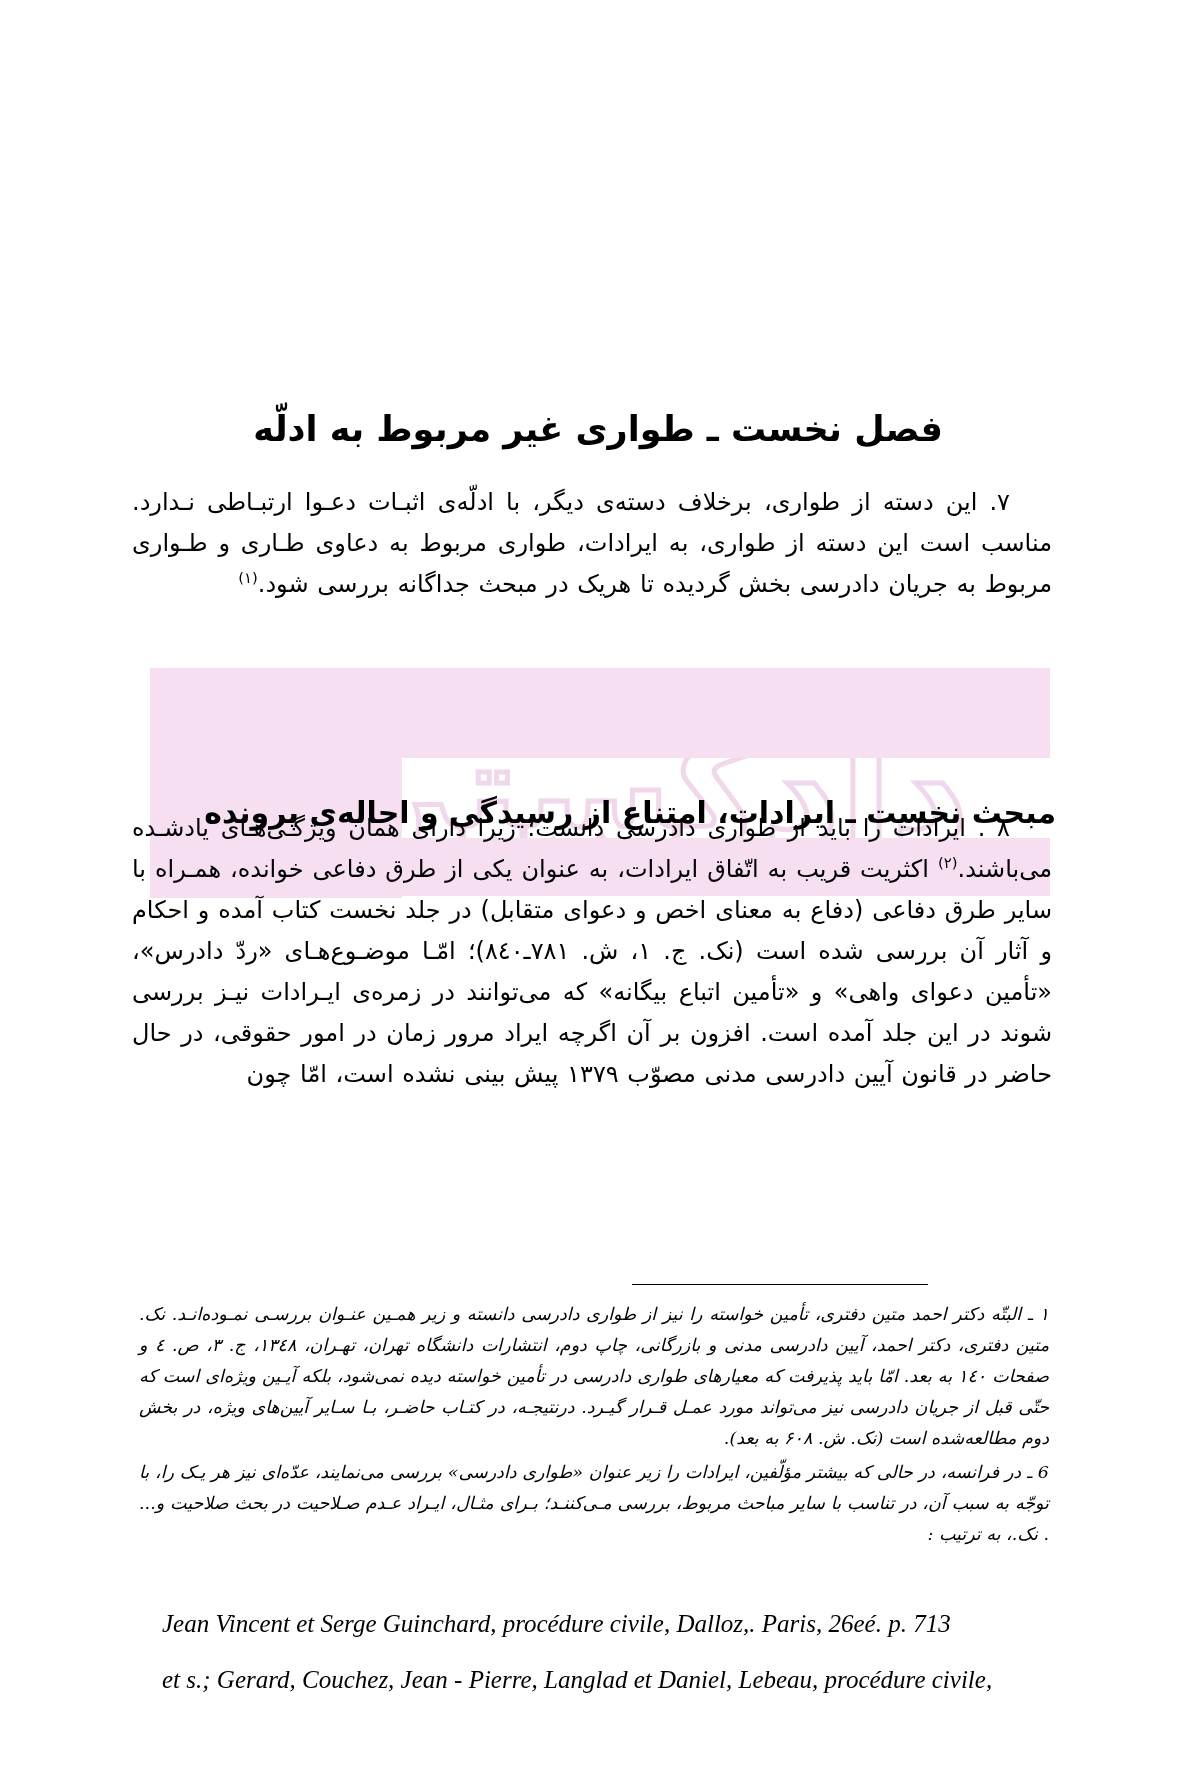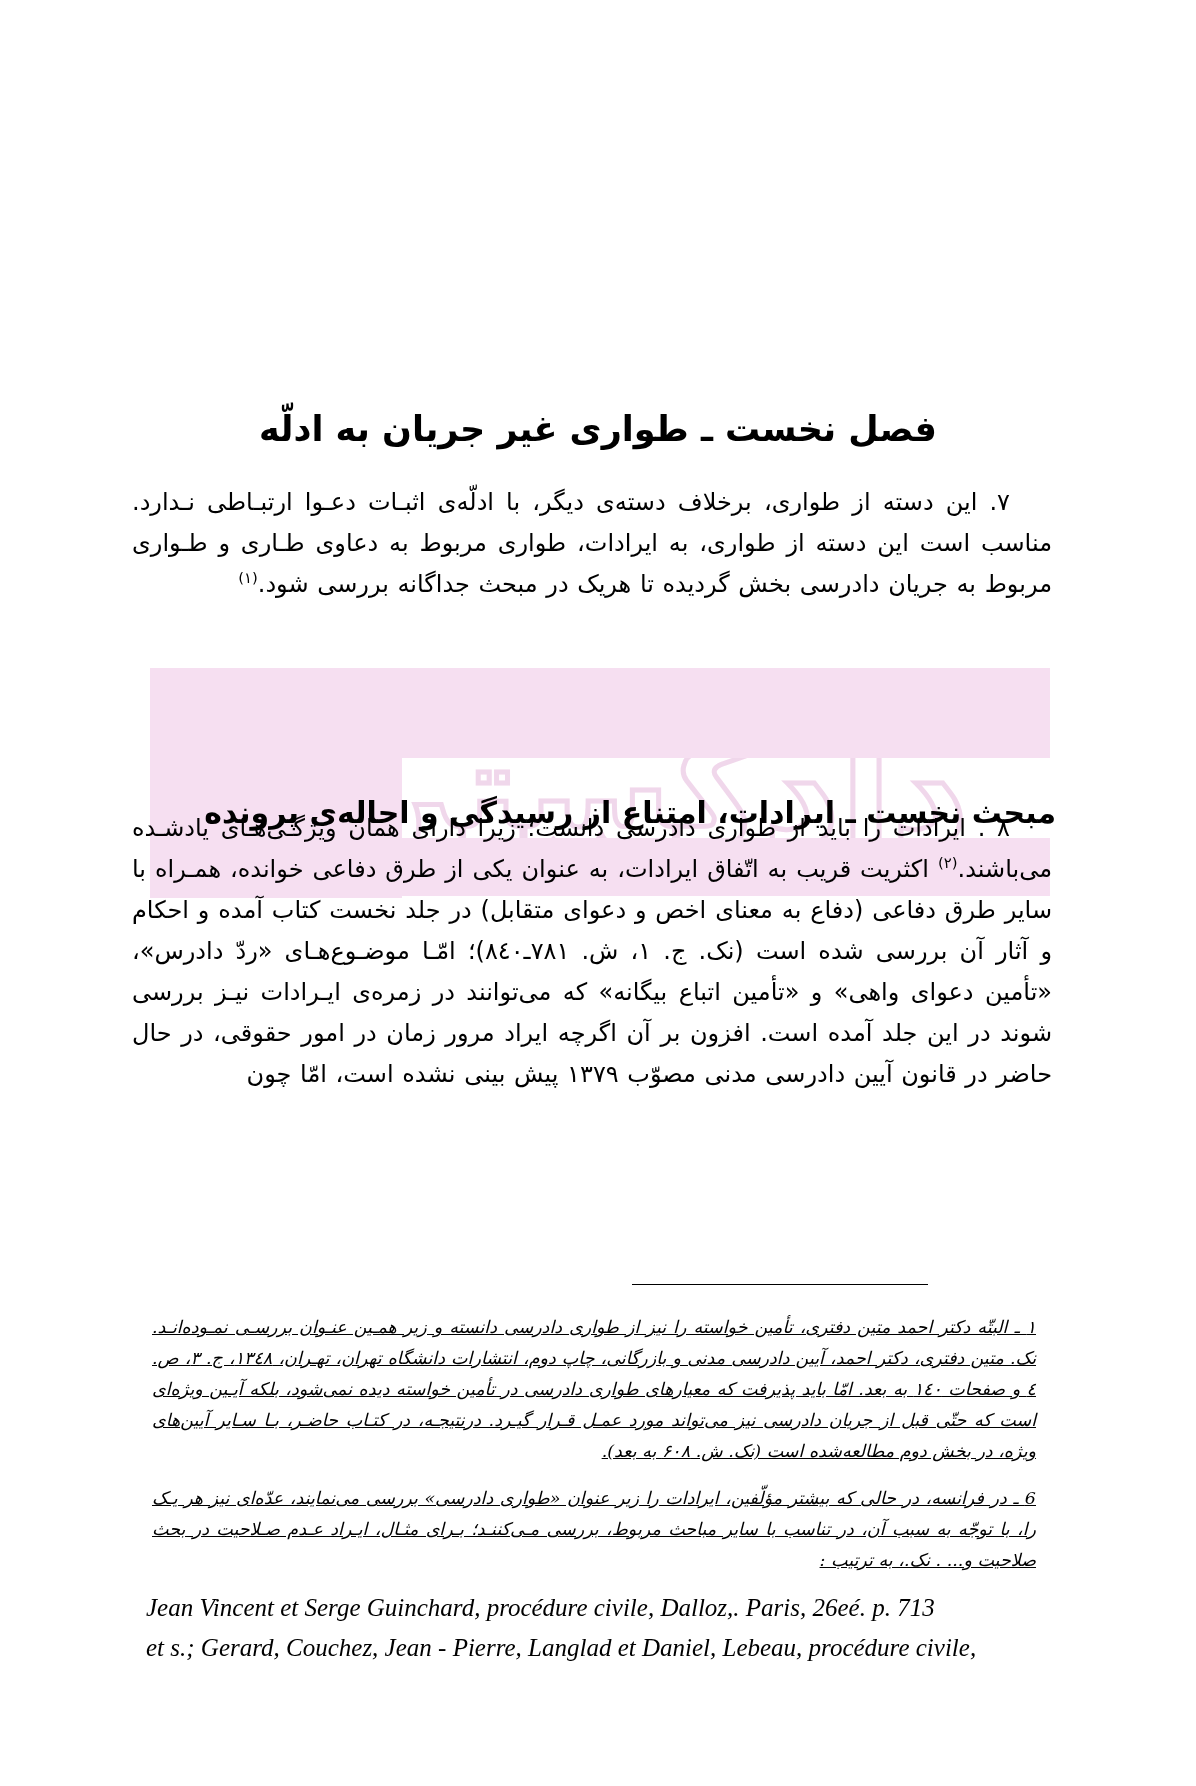--- a/index.html
+++ b/index.html
@@ -121,35 +121,35 @@
     left: 136px;
     top: 1296px;
     width: 916px;
     direction: rtl;
     text-align: justify;
     font-size: 17.5px;
     line-height: 31px;
     font-style: italic;
     font-family: "DejaVu Serif", "Liberation Serif", serif;
   }
-  .footnotes p { margin: 16px; text-decoration: underline; }
+  .footnotes p { margin: 3px; }
 
   
   .latin-ref {
     left: 146px;
     top: 1588px;
     width: 896px;
     direction: ltr;
     text-align: justify;
     font-family: "Liberation Serif", "DejaVu Serif", serif;
     font-style: italic;
     font-size: 25px;
     line-height: 40px;
   }
-  .latin-ref p { margin: 0; }
+  .latin-ref p { margin: 16px; }
 
   sup {
     font-size: 0.62em;
     vertical-align: super;
     line-height: 0;
   }
   .sup-paren { font-style: normal; }
 </style>
 </head>
 <body>
@@ -157,21 +157,21 @@
 <div class="page">
 
   <div class="watermark">
     <span class="watermark-text">دادگستری</span>
   </div>
 
   <div class="hl-band hl-a"></div>
   <div class="hl-band hl-b"></div>
   <div class="hl-band hl-c"></div>
 
-  <h1 class="layer chapter-title">فصل نخست ـ طواری غیر جریان به ادلّه</h1>
+  <h1 class="layer chapter-title">فصل نخست ـ طواری غیر مربوط به ادلّه</h1>
 
   <div class="layer body-block para-1">
     <span class="para-indent">۷. این دسته از طواری، برخلاف دسته‌ی دیگر، با ادلّه‌ی اثبـات دعـوا ارتبـاطی نـدارد. مناسب است این دسته از طواری، به ایرادات، طواری مربوط به دعاوی طـاری و طـواری مربوط به جریان دادرسی بخش گردیده تا هریک در مبحث جداگانه بررسی شود.</span><sup class="sup-paren">(۱)</sup>
   </div>
 
   <h2 class="layer section-heading">مبحث نخست ـ ایرادات، امتناع از رسیدگی و احاله‌ی پرونده</h2>
 
   <div class="layer body-block para-2">
     <span class="para-indent">۸ . ایرادات را باید از طواری دادرسی دانست؛ زیرا دارای همان ویژگـی‌هـای یادشـده می‌باشند.</span><sup class="sup-paren">(۲)</sup>
     <span>اکثریت قریب به اتّفاق ایرادات، به عنوان یکی از طرق دفاعی خوانده، همـراه با سایر طرق دفاعی (دفاع به معنای اخص و دعوای متقابل) در جلد نخست کتاب آمده و احکام و آثار آن بررسی شده است (نک. ج. ۱، ش. ۷۸۱ـ۸٤۰)؛ امّـا موضـوع‌هـای «ردّ دادرس»، «تأمین دعوای واهی» و «تأمین اتباع بیگانه» که  می‌توانند در زمره‌ی ایـرادات نیـز بررسی شوند در این جلد آمده است. افزون بر آن اگرچه ایراد مرور زمان در امور حقوقی، در حال حاضر در قانون آیین دادرسی مدنی مصوّب ۱۳۷۹ پیش بینی نشده است، امّا چون</span>

